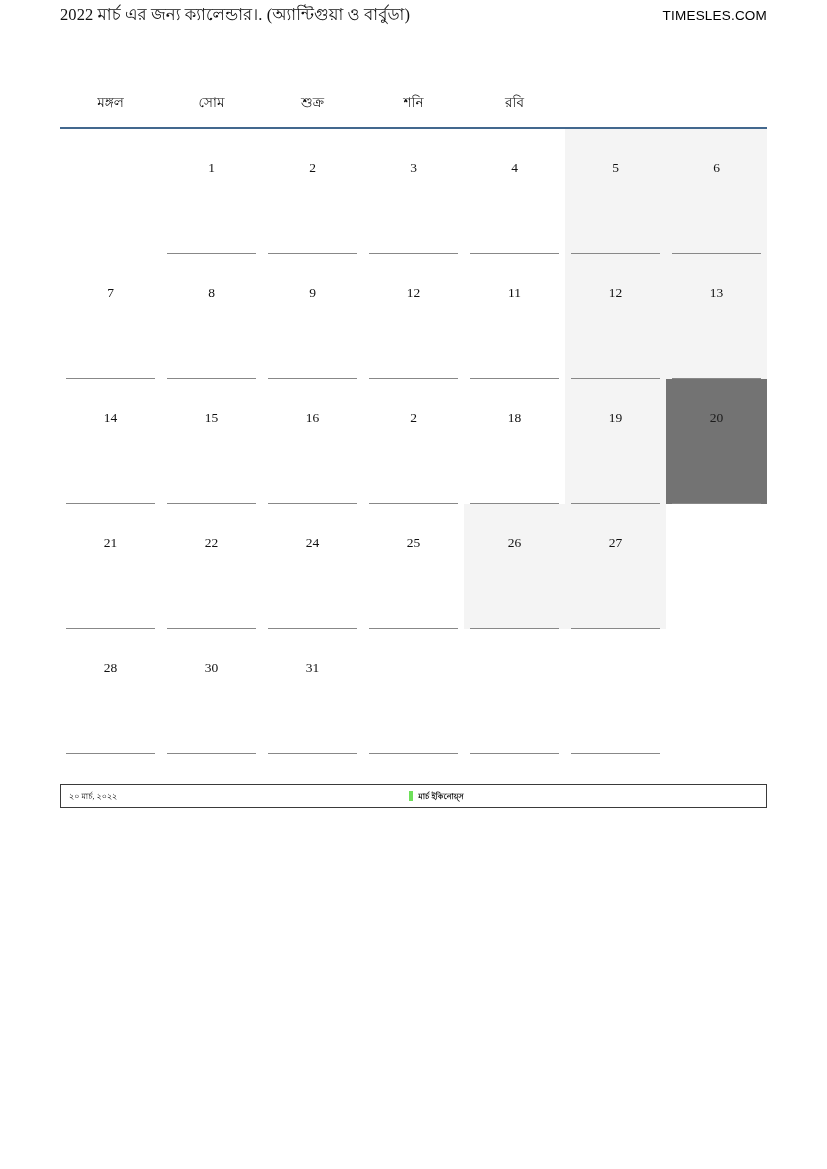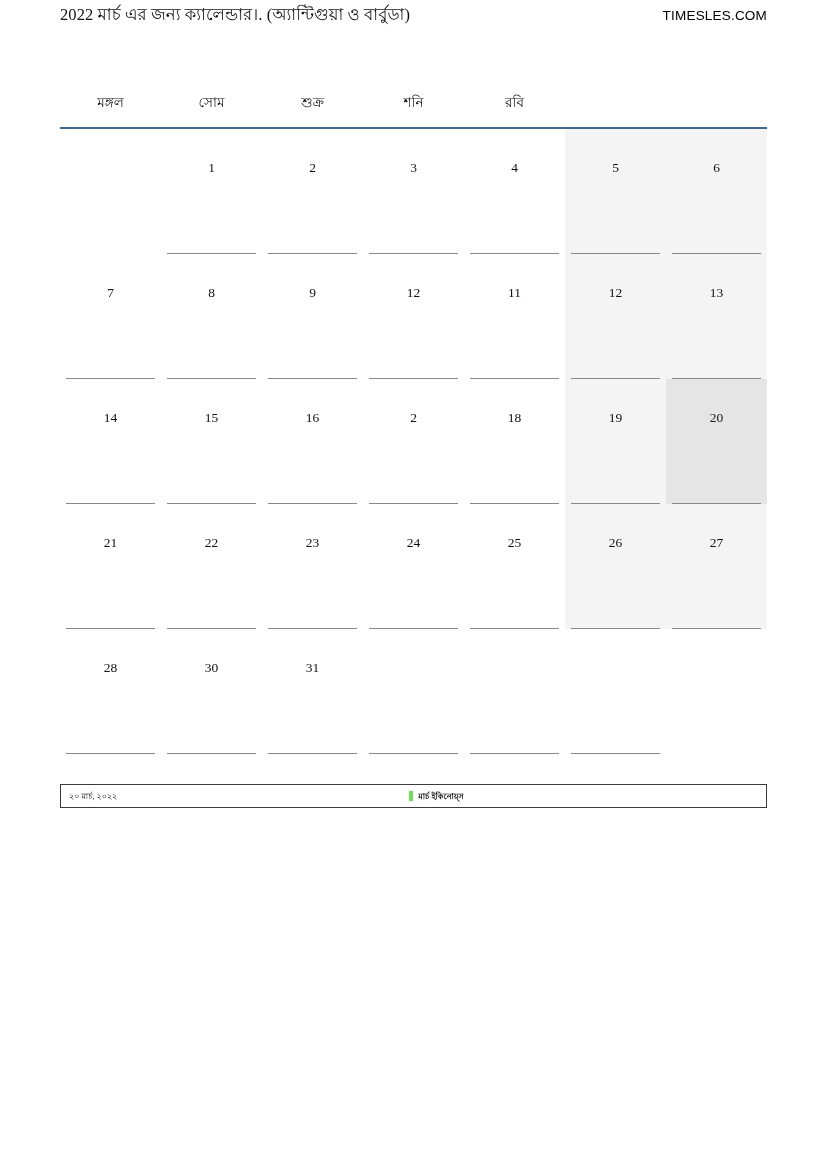--- a/index.html
+++ b/index.html
@@ -93,21 +93,21 @@
     font-size: 13.5px;
     text-align: center;
     color: #111111;
     line-height: 1;
     display: block;
   }
   .cell.weekend {
     background: #f4f4f4;
   }
   .cell.today {
-    background: #e5e5e5;
+    background: #737373;
   }
   .cell.today .num {
     color: #1b1b1b;
   }
   .cell .underline {
     position: absolute;
     bottom: 0;
     left: 6px;
     right: 6px;
     height: 1px;
@@ -280,24 +280,20 @@
       <div class="week">
         <div class="cell">
             <span class="num">21</span>
             <span class="underline"></span>
           </div>
         <div class="cell">
             <span class="num">22</span>
             <span class="underline"></span>
           </div>
         <div class="cell">
-            <span class="num">23</span>
-            <span class="underline"></span>
-          </div>
-        <div class="cell">
             <span class="num">24</span>
             <span class="underline"></span>
           </div>
         <div class="cell">
             <span class="num">25</span>
             <span class="underline"></span>
           </div>
         <div class="cell weekend">
             <span class="num">26</span>
             <span class="underline"></span>

